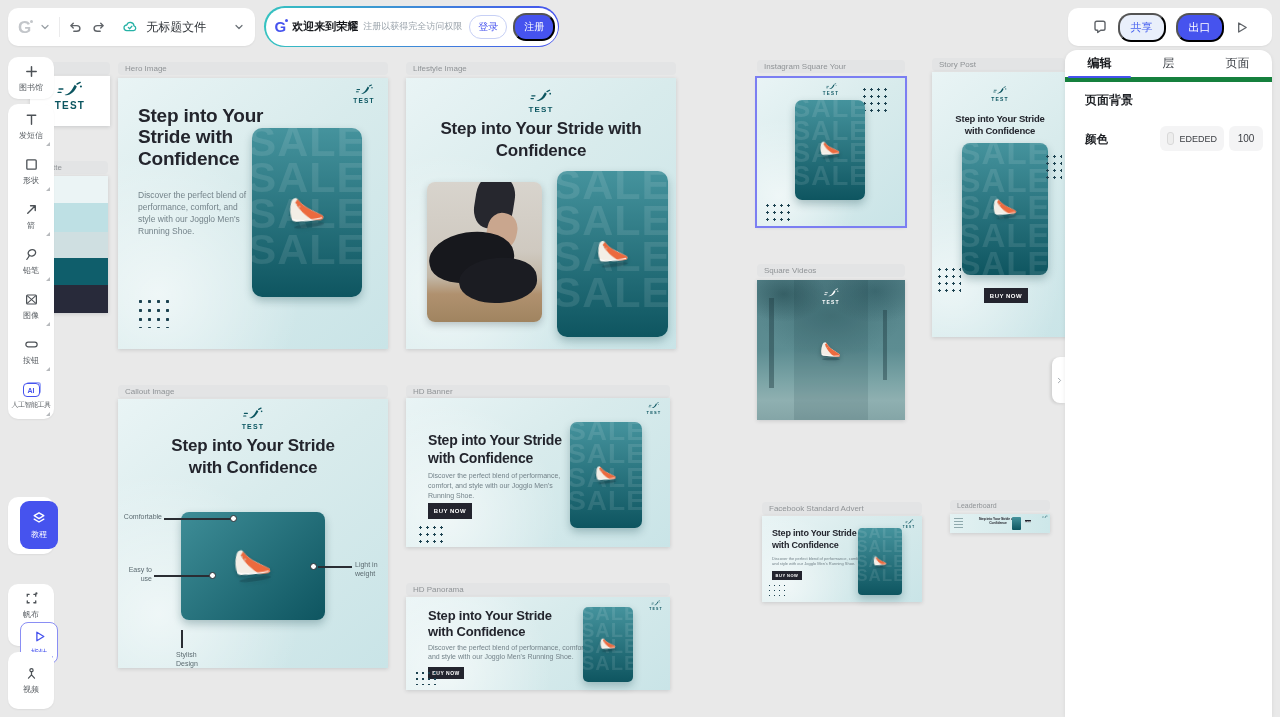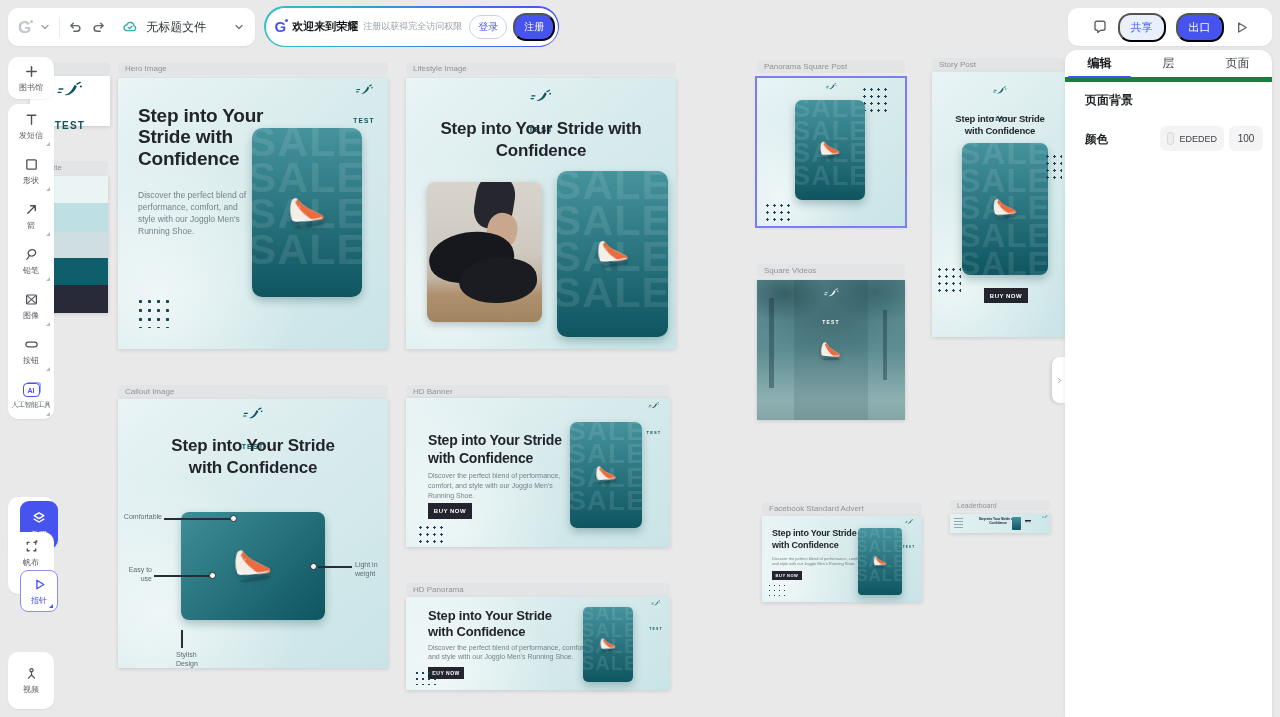--- a/index.html
+++ b/index.html
@@ -63,21 +63,21 @@
 
   
   .atab { position:absolute; height:13px; background:#e3e4e5; border-radius:4px; font-size:8px; color:#8f9396;
           display:flex; align-items:center; padding:0 7px; cursor:pointer; white-space:nowrap; overflow:hidden; }
   .board { position:absolute; background:#fff; box-shadow:0 1px 4px rgba(30,40,45,.16); cursor:pointer; }
   .tealbg { background:
       radial-gradient(circle at 15% 80%, rgba(255,255,255,.6), rgba(255,255,255,0) 45%),
       linear-gradient(140deg,#e9f4f5 0%,#d8ebec 45%,#c9e4e7 100%); }
   .selected { outline:2px solid #7b7ef2; }
 
-  .brand { position:absolute; display:flex; flex-direction:column; align-items:center; color:#0b5560;gap:20px; }
+  .brand { position:absolute; display:flex; flex-direction:column; align-items:center; color:#0b5560; }
   .bword { font-weight:800; letter-spacing:1.2px; line-height:1; margin-top:1px; }
 
   .h { position:absolute; font-weight:700; color:#23252d; letter-spacing:-.2px; }
   .p { position:absolute; color:#74838a; }
   .cta { position:absolute; background:#23242e; color:#fff; display:flex; align-items:center; justify-content:center;
          font-weight:700; letter-spacing:.5px; }
 
   .sale { position:absolute; border-radius:10px; overflow:hidden;
           background:linear-gradient(180deg,#45939d 0%,#0e5560 100%);
           box-shadow:0 4px 9px rgba(10,60,70,.28); }
@@ -271,21 +271,21 @@
           <span>SALE</span>
           <span>SALE</span>
       </div>
       <svg class="sneaker ic" width="42" height="31">
           <use href="#i-sneaker"></use>
         </svg>
     </div>
   </div>
 
   <div class="atab" style="left:757px;top:60px;width:148px;">
-      <span>Panorama Square Post</span>
+      <span>Instagram Square Your</span>
     </div>
   <div class="board tealbg selected" style="left:757px;top:78px;width:148px;height:148px;">
     <div class="brand" style="left:61px;top:5px;width:26px;">
       <svg class="ic" width="13" height="8">
           <use href="#i-brandmark"></use>
         </svg>
       <span class="bword" style="font-size:4.5px;">TEST</span>
     </div>
     <div class="dots" style="left:104px;top:8px;width:30px;height:29px;"></div>
     <div class="sale" style="left:38px;top:22px;width:70px;height:100px;border-radius:7px;">
@@ -575,21 +575,21 @@
 
   <div class="scard" style="top:497px;height:57px;">
     <div class="tut">
       <svg class="ic" width="16" height="16" style="color:#fff;">
           <use href="#i-layers"></use>
         </svg>
       <span class="slabel">教程</span>
     </div>
   </div>
 
-  <div class="scard" style="top:532px;height:62px;">
+  <div class="scard" style="top:584px;height:62px;">
     <div class="sitem" style="height:38px;padding-top:4px;">
       <svg class="ic" width="15" height="15" style="color:#4c5156;">
           <use href="#i-frame"></use>
         </svg>
       <span class="slabel">帆布</span>
     </div>
     <div class="ptrbox">
       <svg class="ic" width="15" height="15">
           <use href="#i-cursor"></use>
         </svg>

